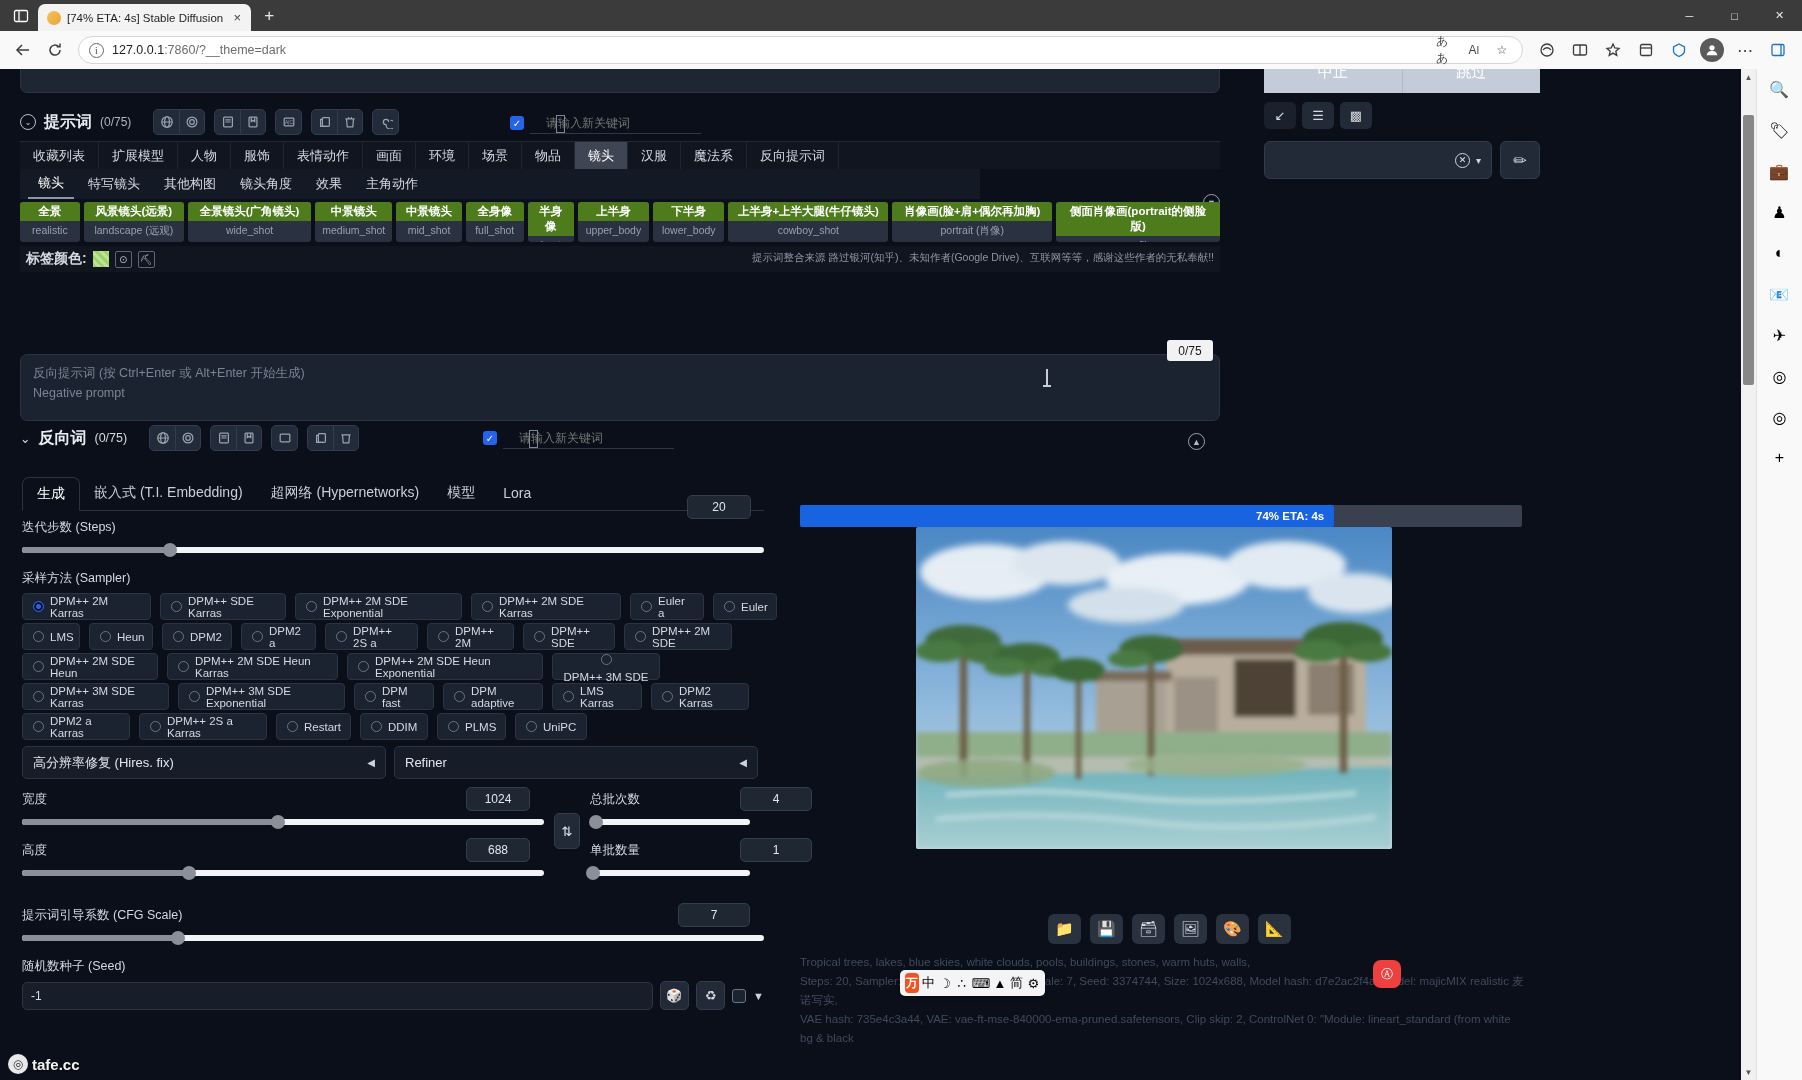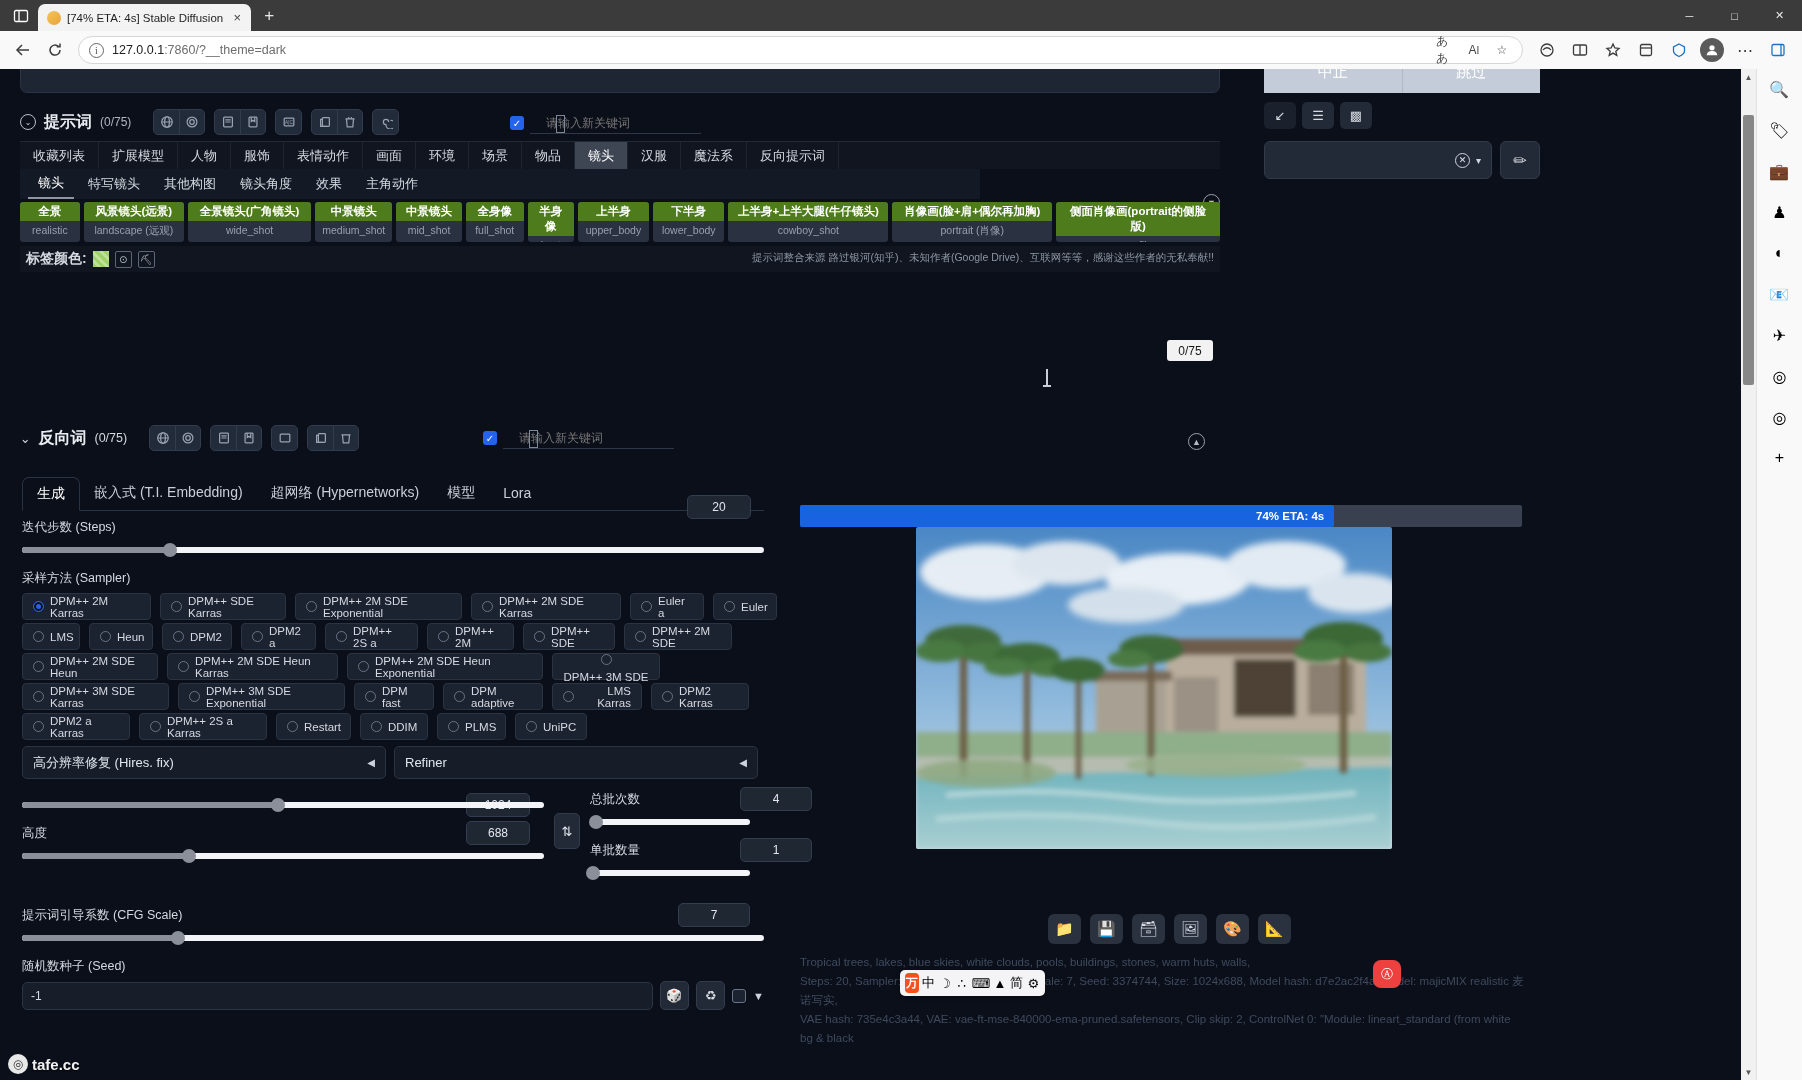--- a/index.html
+++ b/index.html
@@ -544,20 +544,24 @@
           </div>
 
         <div class="colorrow">
           <span class="lbl">标签颜色:</span>
           <span class="swatch"></span>
           <span class="cbtn">⊙</span>
           <span class="cbtn">⛏</span>
           <span class="srcnote">提示词整合来源 路过银河(知乎)、未知作者(Google Drive)、互联网等等，感谢这些作者的无私奉献!!</span>
         </div>
 
+        <div class="negbox">
+          <div class="ph1">反向提示词 (按 Ctrl+Enter 或 Alt+Enter 开始生成)</div>
+          <div class="ph2">Negative prompt</div>
+        </div>
         <div class="caret-art"></div>
         <div class="tooltip075">0/75</div>
 
         <div class="neghdr">
           <span class="chev">⌄</span>
           <span class="ptitle">反向词</span>
           <span class="pcount">(0/75)</span>
           <div class="iconrow">
             <div class="icongrp">
               <div class="ibtn">
@@ -729,21 +733,21 @@
                   <span>DPM++ 3M SDE Exponential</span>
                 </div>
                 <div class="samp" style="width: 80px;">
                   <span class="radio"></span>
                   <span>DPM fast</span>
                 </div>
                 <div class="samp" style="width: 100px;">
                   <span class="radio"></span>
                   <span>DPM adaptive</span>
                 </div>
-                <div class="samp" style="width: 90px; text-align: right;">
+                <div class="samp" style="width: 90px;">
                   <span class="radio"></span>
                   <span>LMS Karras</span>
                 </div>
                 <div class="samp" style="width: 98px;">
                   <span class="radio"></span>
                   <span>DPM2 Karras</span>
                 </div>
               </div>
               <div class="samprow">
                 <div class="samp" style="width: 108px;">
@@ -780,20 +784,21 @@
             </div>
             <div class="accord" style="width:364px;">
               <span>Refiner</span>
               <span class="arr">◀</span>
             </div>
           </div>
 
           <div class="dimgrid">
             <div class="dimleft">
               <div style="position:relative;">
+                <div class="fieldlbl">宽度</div>
                 <div class="numbox" style="right:14px;top:-4px;width:64px;">1024</div>
                 <div class="slider" style="margin-top:6px;">
                   <div class="track"></div>
                   <div class="fill" id="width-fill" style="width: 49%;"></div>
                   <div class="knob" id="width-knob" style="left: 49%;"></div>
                 </div>
               </div>
               <div style="position:relative;margin-top:10px;">
                 <div class="fieldlbl">高度</div>
                 <div class="numbox" style="right:14px;top:-4px;width:64px;">688</div>

